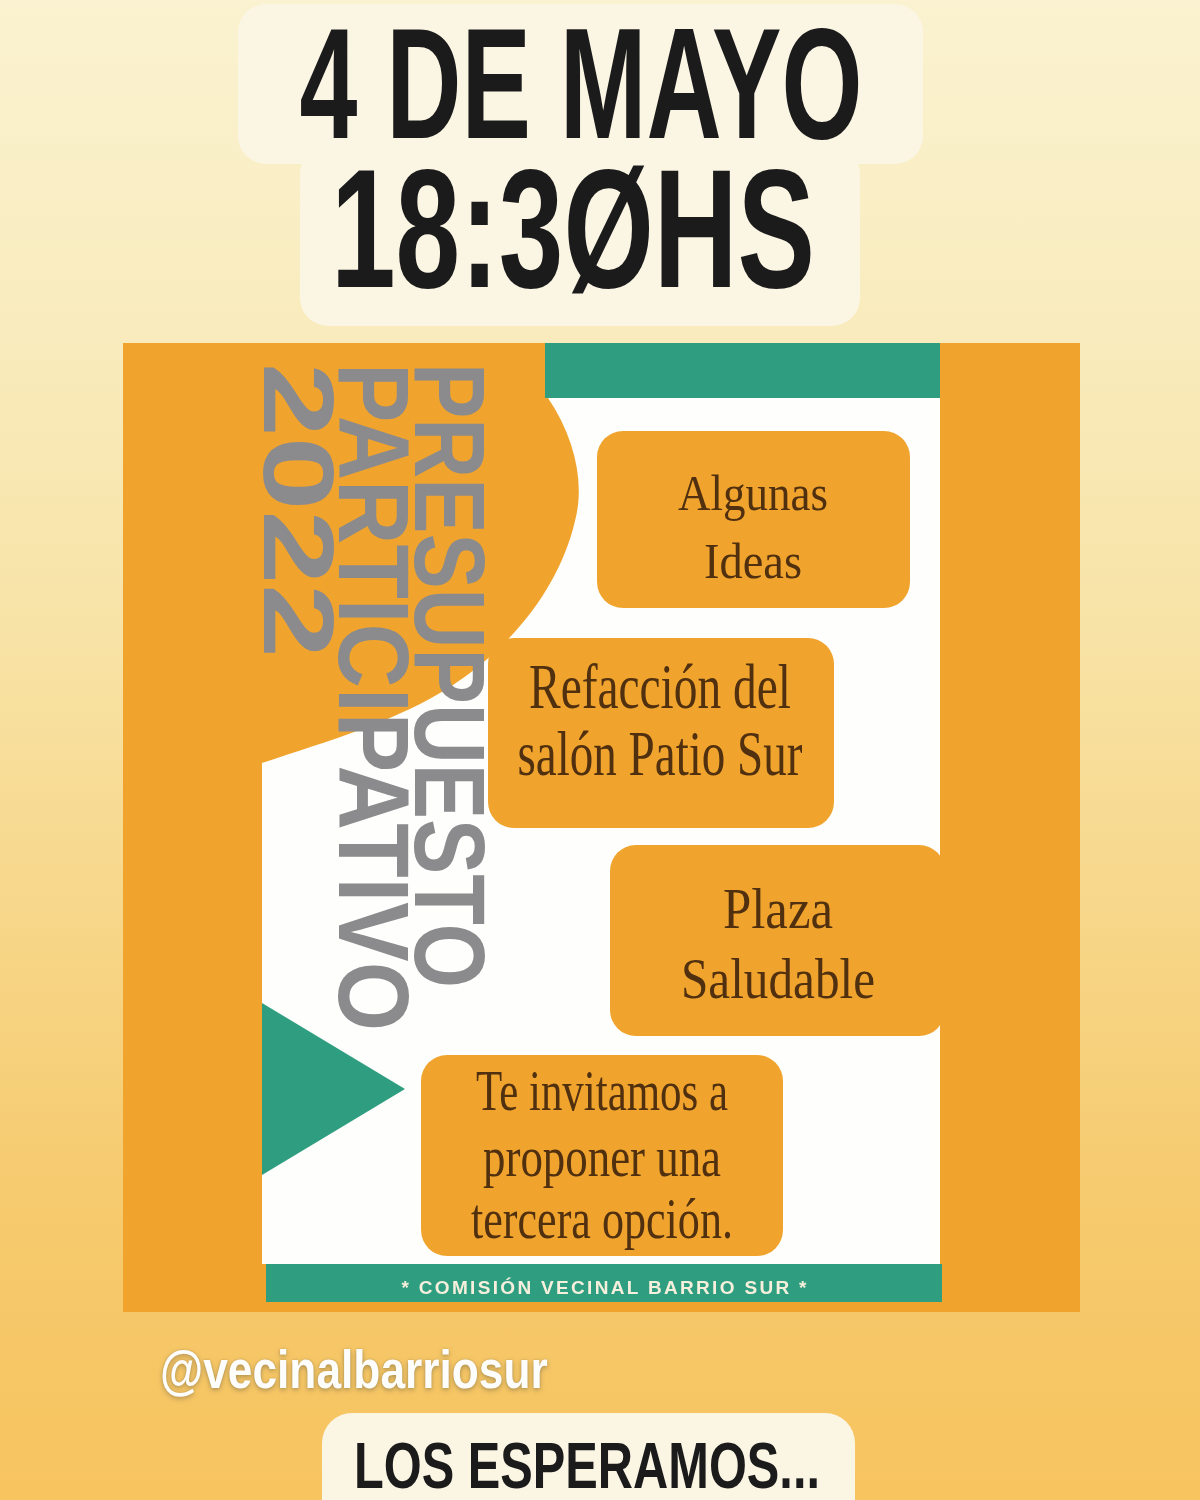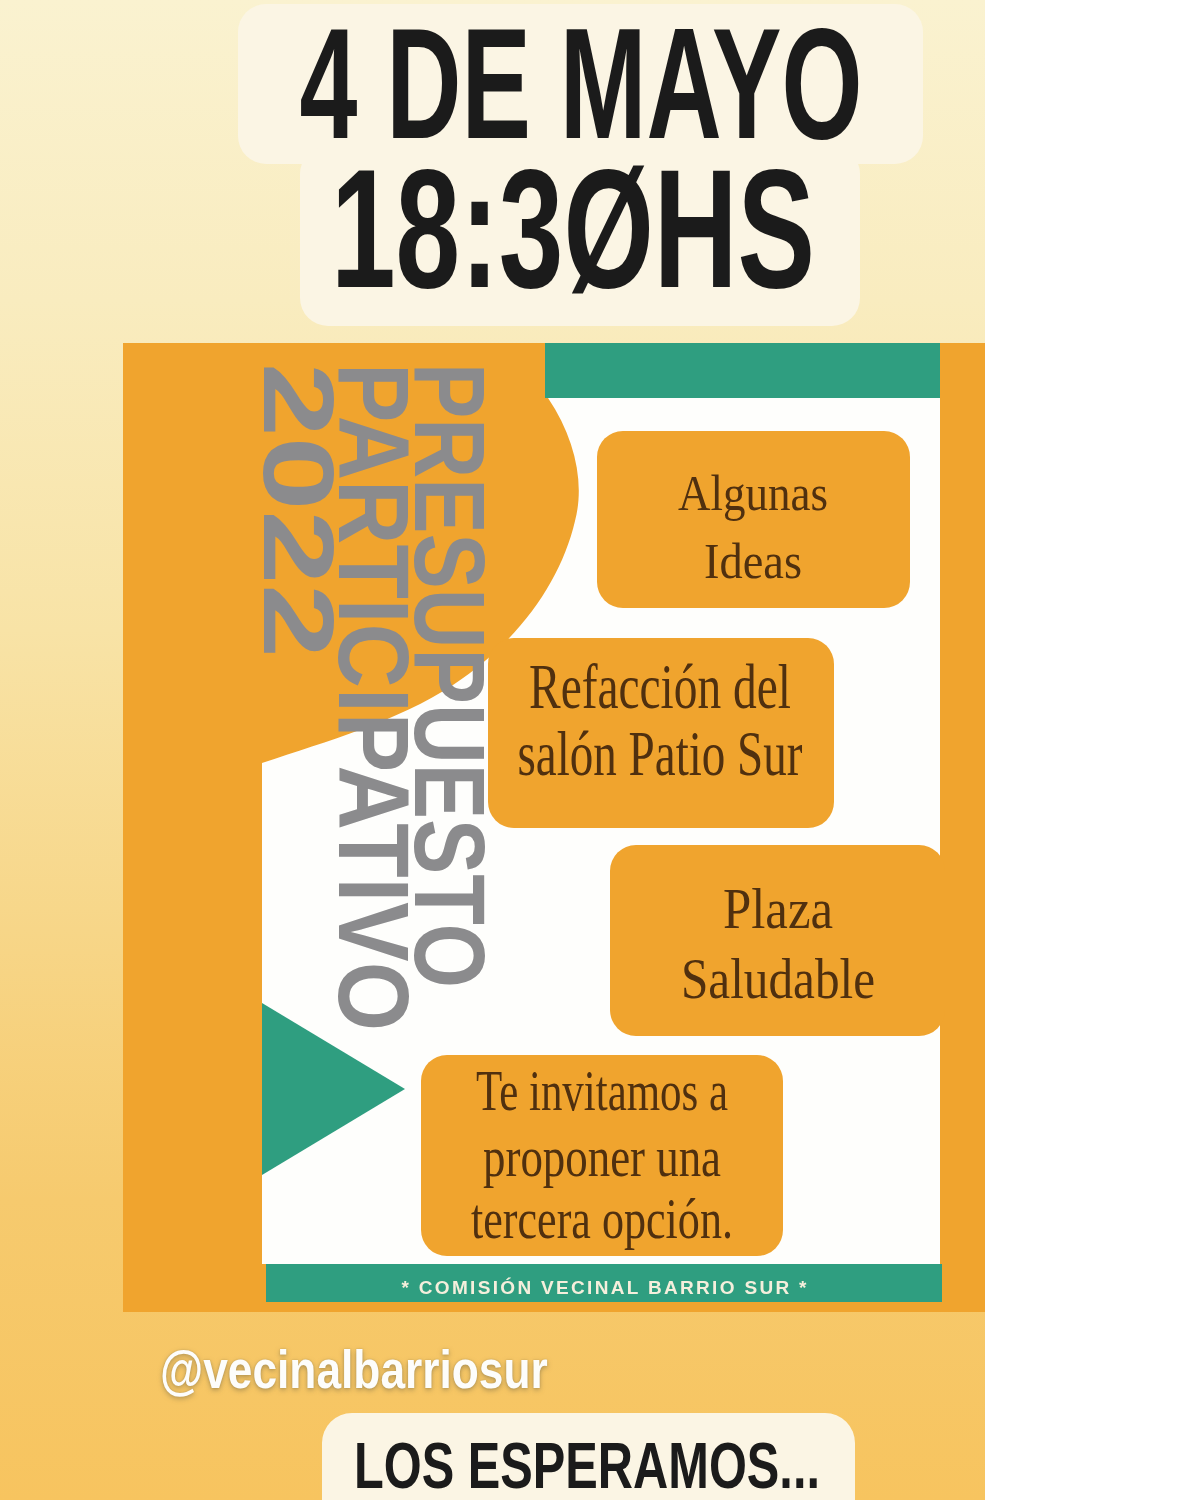--- a/index.html
+++ b/index.html
@@ -1,20 +1,20 @@
 <!DOCTYPE html>
 <html><head>
 <meta charset="utf-8">
 <style>
   html,body { margin:0; padding:0; }
   body { font-family: "Liberation Sans", sans-serif; }
 
   .stage {
     position: relative;
-    width: 985px;
+    width: 1200px;
     height: 1500px;
     overflow: hidden;
     background: linear-gradient(180deg,
       #FAF2D0 0%, #F9ECBF 20%, #F8E3A6 42%,
       #F7D688 62%, #F6CA6E 80%, #F7C45F 100%);
   }
 
   
   .title-card {
     position: absolute;

